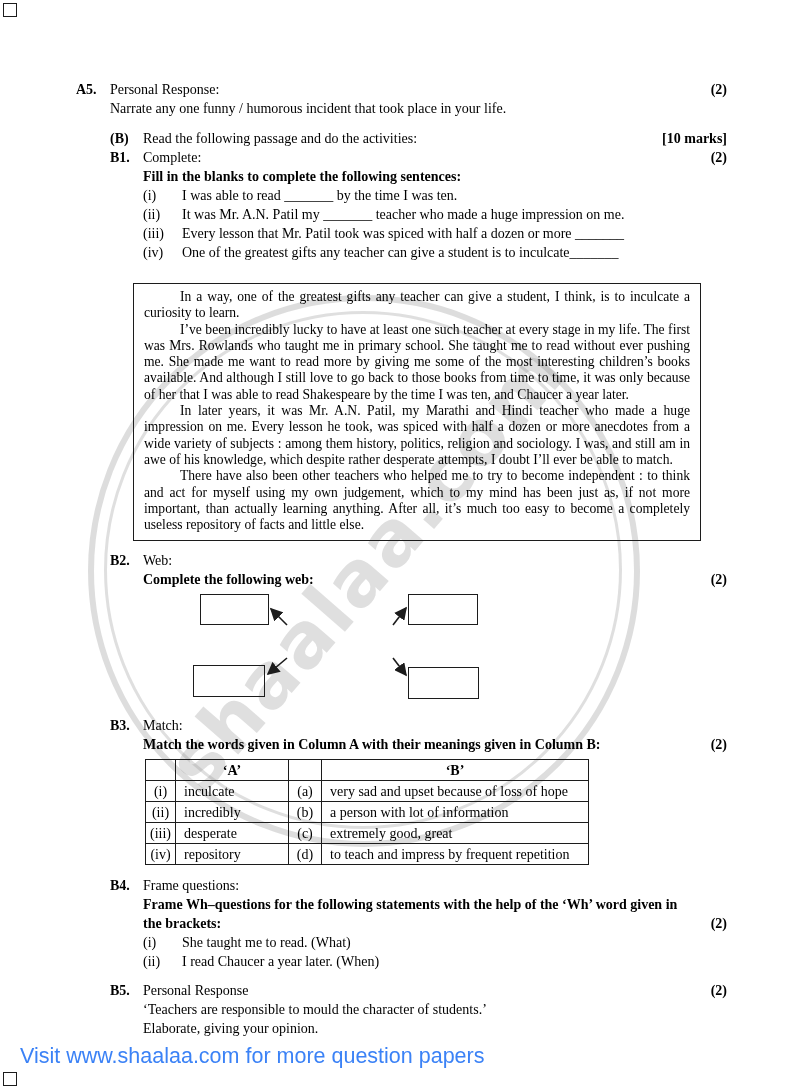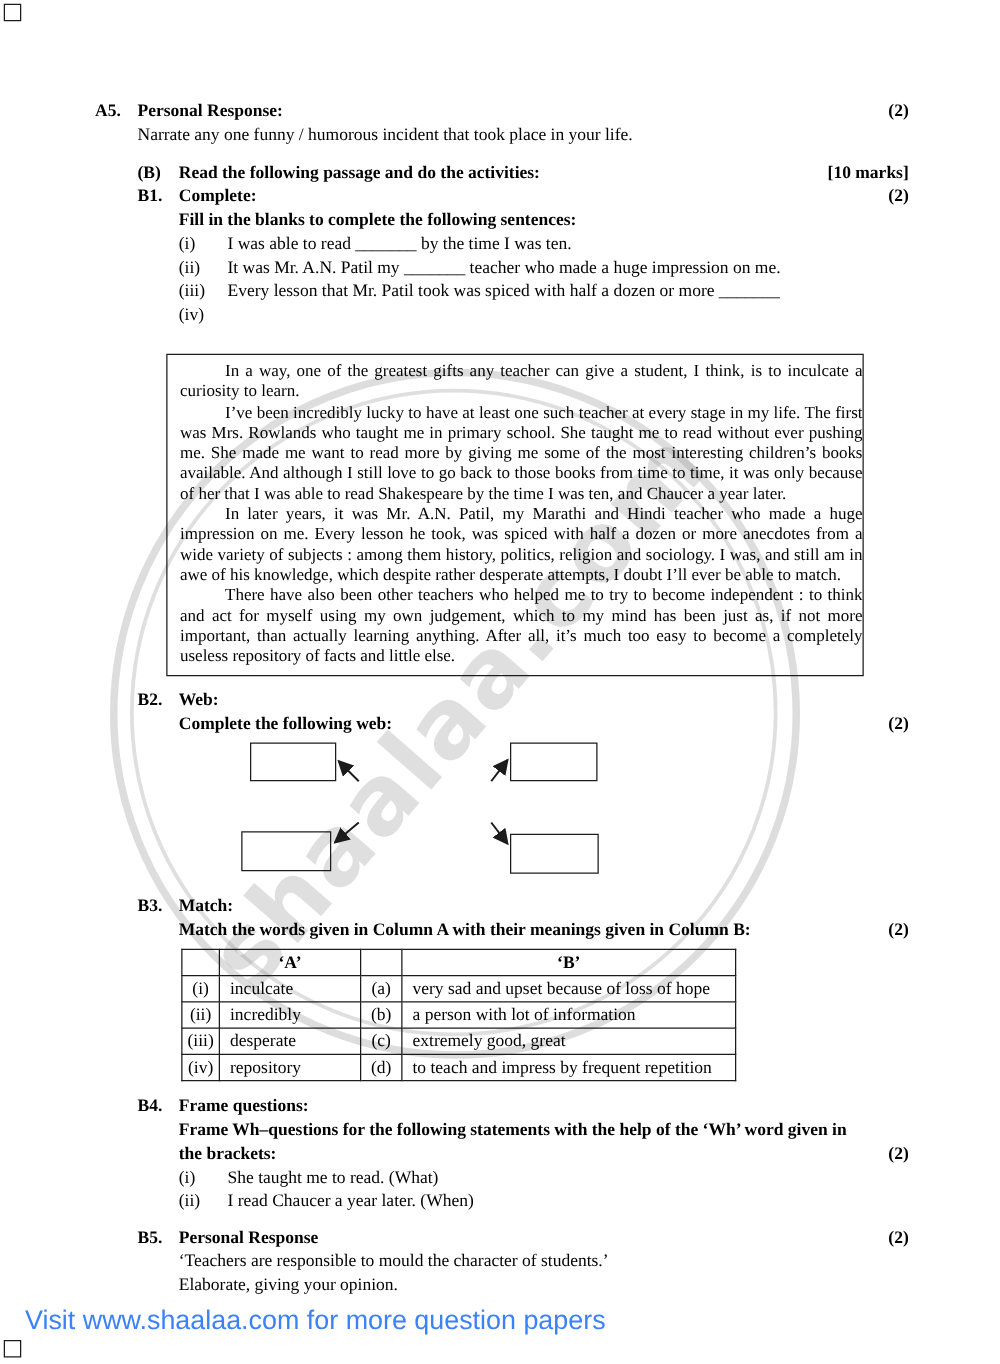--- a/index.html
+++ b/index.html
@@ -21,38 +21,38 @@
     position:absolute; left:366px; top:567px; white-space:nowrap;
     transform:translate(-50%,-50%) rotate(-49deg);
     font-family:"DejaVu Sans", sans-serif; font-weight:bold; font-size:76px;
     letter-spacing:2px; color:rgba(150,150,150,0.30);
   }
 
   
   .content { position:absolute; left:76px; top:80px; width:651px; z-index:2; line-height:19px; }
   .qrow { display:flex; align-items:flex-end; }
   .qrow .lbl { flex:none; width:34px; font-weight:bold; }
-  .qrow .ttl { font-weight:bold; }
+  .qrow .ttl { font-weight:normal; }
   .qrow .marks { font-weight:bold; margin-left:auto; text-align:right; white-space:nowrap; }
   .plain { font-weight:normal; }
   .bsec { margin-left:34px; }
   .bsec .qrow .lbl { width:33px; }
   .sub { font-weight:bold; margin-left:33px; }
   .subrow { display:flex; align-items:flex-end; margin-left:33px; }
   .subrow .ttl { font-weight:bold; max-width:556px; }
   .subrow .marks { font-weight:bold; margin-left:auto; white-space:nowrap; }
   .li { display:flex; margin-left:33px; }
   .li .num { flex:none; width:39px; }
   .gap12 { height:11px; }
   .gap10 { height:10px; }
 
   
   .passage {
     margin:21px 12px 0 23px; width:546px;
-    border:1.5px solid #1c1c1c; padding:5px 0 7px 10px;
+    border:1.5px solid #1c1c1c; padding:5px 10px 7px 10px;
     text-align:justify; font-size:13.6px; line-height:16.3px;
   }
   .passage p { margin:0; text-indent:36px; }
 
   
   .web { position:relative; height:114px; margin-top:3px; }
   .wbox { position:absolute; border:1.4px solid #1c1c1c; background:transparent; }
   .wbox.tl { left:90px;  top:2px;  width:67px;  height:29px; }
   .wbox.tr { left:298px; top:2px;  width:68px;  height:29px; }
   .wbox.bl { left:83px;  top:73px; width:70px;  height:30px; }
@@ -132,20 +132,21 @@
       <div class="li">
         <span class="num">(ii)</span>
         <span>It was Mr. A.N. Patil my _______ teacher who made a huge impression on me.</span>
       </div>
       <div class="li">
         <span class="num">(iii)</span>
         <span>Every lesson that Mr. Patil took was spiced with half a dozen or more _______</span>
       </div>
       <div class="li">
         <span class="num">(iv)</span>
+        <span>One of the greatest gifts any teacher can give a student is to inculcate_______</span>
       </div>
 
       <div class="passage">
         <p>In a way, one of the greatest gifts any teacher can give a student, I think, is to inculcate a curiosity to learn.</p>
         <p>I’ve been incredibly lucky to have at least one such teacher at every stage in my life. The first was Mrs. Rowlands who taught me in primary school. She taught me to read without ever pushing me. She made me want to read more by giving me some of the most interesting children’s books available. And although I still love to go back to those books from time to time, it was only because of her that I was able to read Shakespeare by the time I was ten, and Chaucer a year later.</p>
         <p>In later years, it was Mr. A.N. Patil, my Marathi and Hindi teacher who made a huge impression on me. Every lesson he took, was spiced with half a dozen or more anecdotes from a wide variety of subjects : among them history, politics, religion and sociology. I was, and still am in awe of his knowledge, which despite rather desperate attempts, I doubt I’ll ever be able to match.</p>
         <p>There have also been other teachers who helped me to try to become independent : to think and act for myself using my own judgement, which to my mind has been just as, if not more important, than actually learning anything. After all, it’s much too easy to become a completely useless repository of facts and little else.</p>
       </div>
 
       <div class="gap10"></div>

